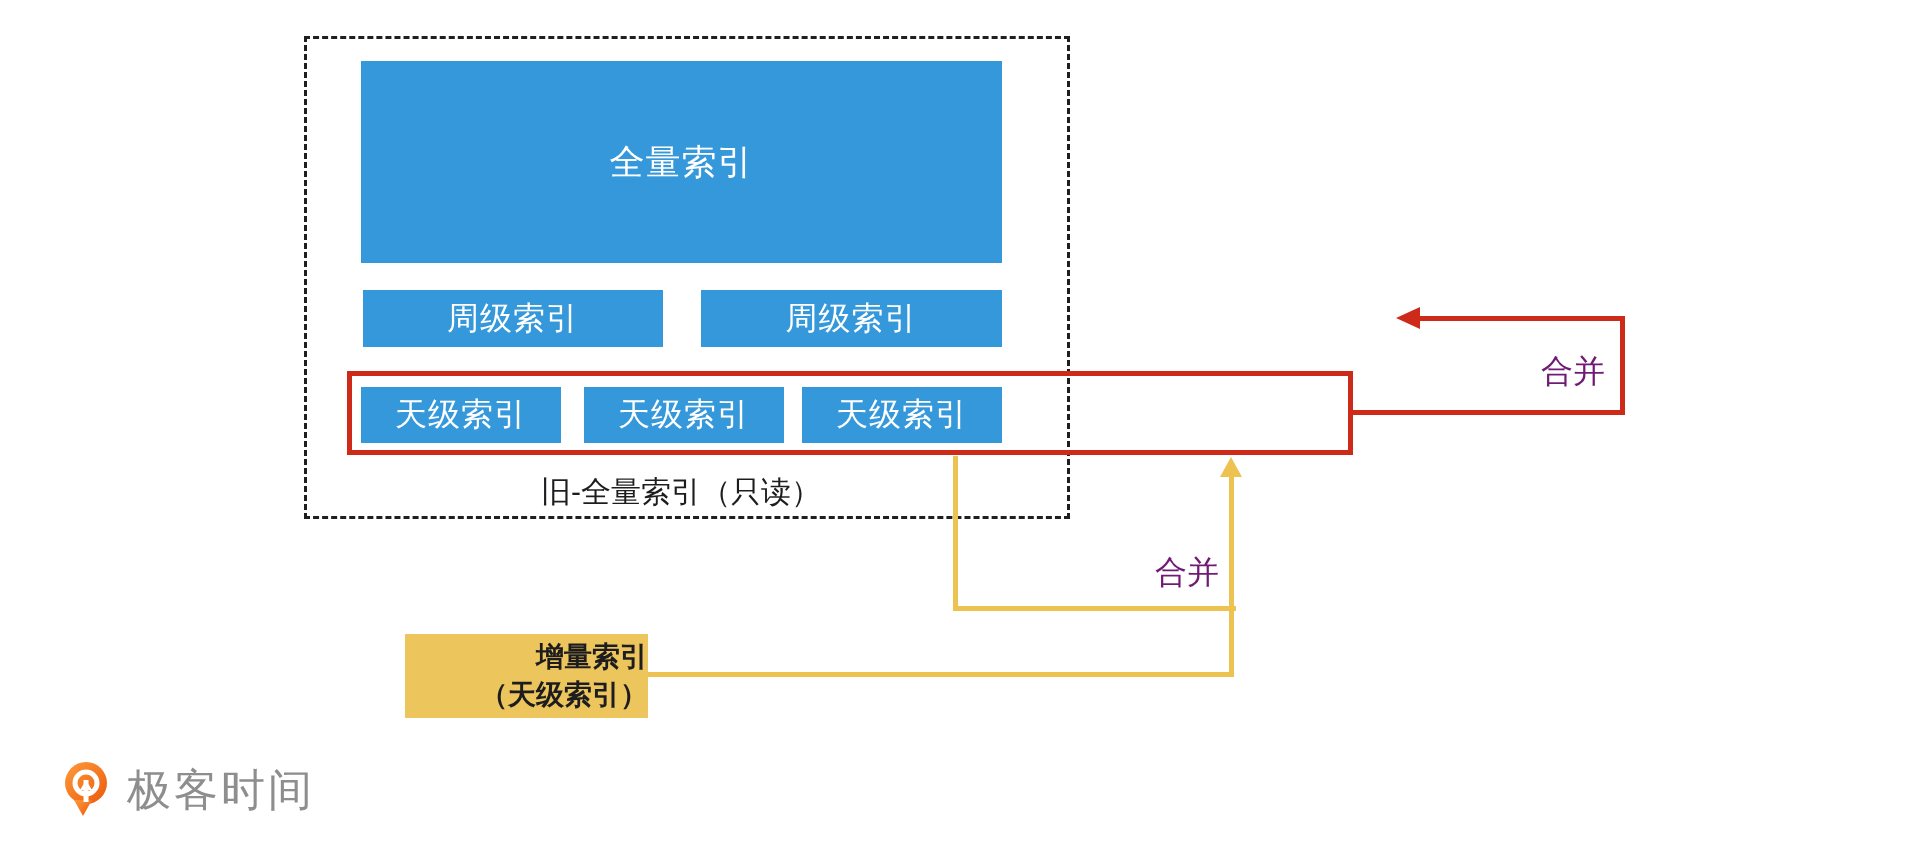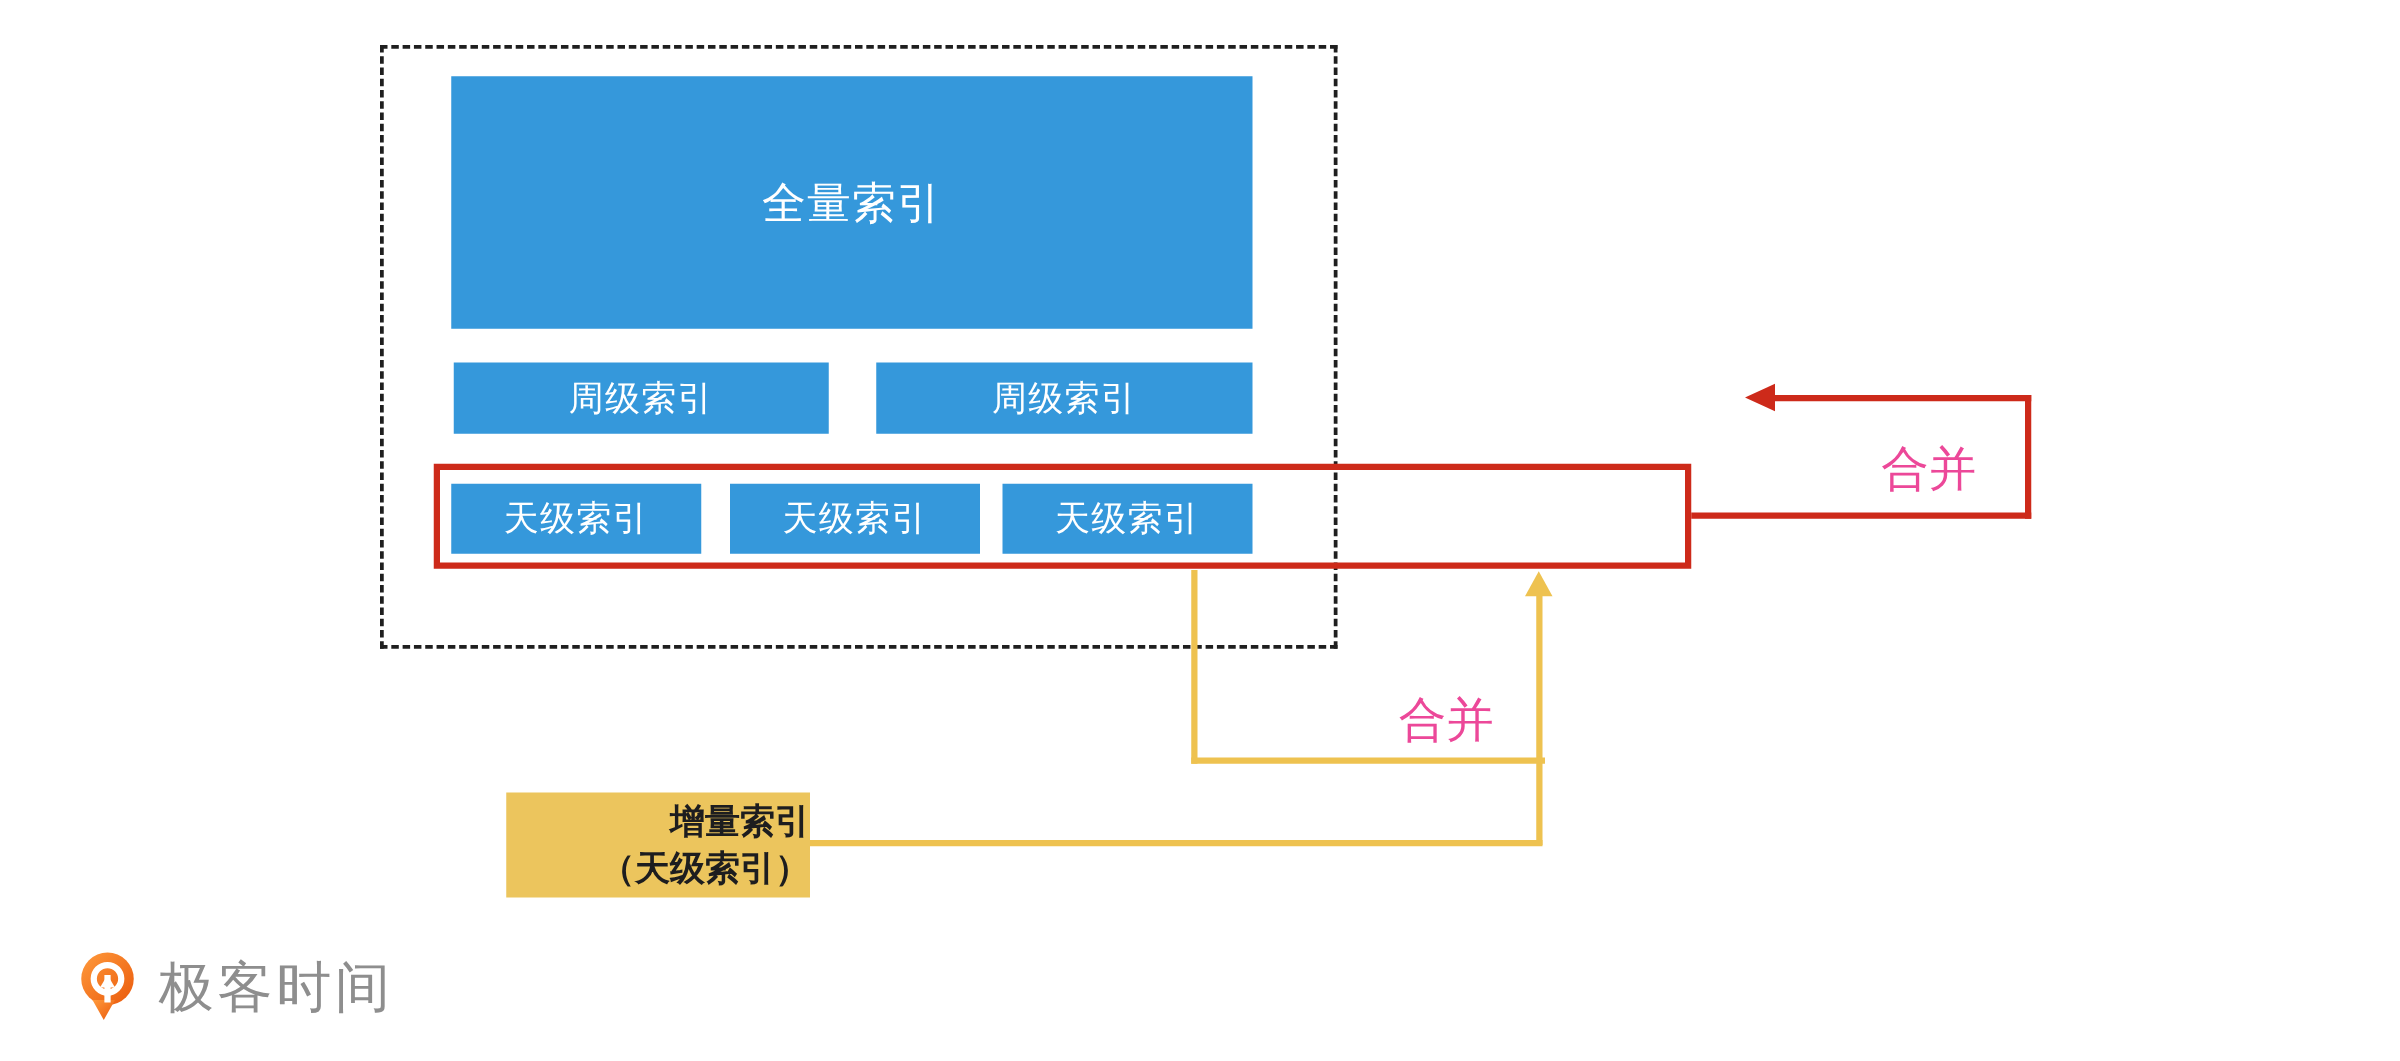--- a/index.html
+++ b/index.html
@@ -6,37 +6,37 @@
   body{font-family:"Liberation Sans","DejaVu Sans",sans-serif;}
   .canvas{position:relative;width:1920px;height:849px;background:#ffffff;overflow:hidden;padding-left:20px;}
 
   .abs{position:absolute;}
 
   
   .dashed-box{left:304px;top:36px;width:766px;height:483px;border:3px dashed #1f1f1f;box-sizing:border-box;}
 
   
   .bluebox{background:#3598db;color:#ffffff;display:flex;align-items:center;justify-content:center;
-           font-size:28px;font-weight:500;letter-spacing:1px;}
+           font-size:32px;font-weight:500;letter-spacing:1px;}
   .bluebox.big{font-size:35px;}
 
   
   .red-rect{left:347px;top:371px;width:1006px;height:84px;border:5px solid #cd2a1a;box-sizing:border-box;background:transparent;}
 
   
   .seg{background:#cd2a1a;}
   .seg.yellow{background:#eec250;}
 
   
   .arrow-left{width:0;height:0;border-top:11px solid transparent;border-bottom:11px solid transparent;border-right:24px solid #cd2a1a;}
   .arrow-up{width:0;height:0;border-left:11px solid transparent;border-right:11px solid transparent;border-bottom:20px solid #eec250;}
 
   
   .caption{color:#1d1d1f;font-size:30px;font-weight:500;text-align:center;}
-  .merge-label{color:#ec4899;font-size:38px;font-weight:400;text-align:left;}
+  .merge-label{color:#701a75;font-size:32px;font-weight:400;text-align:right;}
 
   
   .yellow-box{left:405px;top:634px;width:243px;height:84px;background:#ecc55d;color:#1d1d1f;
               display:flex;flex-direction:column;align-items:flex-end;justify-content:center;
               font-size:28px;font-weight:700;line-height:38px;}
 
   
   .brand-text{color:#8e8e8e;font-size:44px;font-weight:500;letter-spacing:3px;}
 </style>
 </head>
@@ -62,20 +62,21 @@
   <div class="abs bluebox" style="left:361px;top:387px;width:200px;height:56px;">
     <span>天级索引</span>
   </div>
   <div class="abs bluebox" style="left:584px;top:387px;width:200px;height:56px;">
     <span>天级索引</span>
   </div>
   <div class="abs bluebox" style="left:802px;top:387px;width:200px;height:56px;">
     <span>天级索引</span>
   </div>
 
+  <div class="abs caption" style="left:481px;top:472px;width:400px;">旧-全量索引（只读）</div>
 
   <div class="abs seg" style="left:1353px;top:410px;width:272px;height:5px;"></div>
   <div class="abs seg" style="left:1620px;top:316px;width:5px;height:99px;"></div>
   <div class="abs seg" style="left:1414px;top:316px;width:211px;height:5px;"></div>
   <div class="abs arrow-left" style="left:1396px;top:307px;"></div>
   <div class="abs merge-label" style="left:1505px;top:350px;width:100px;">合并</div>
 
   <div class="abs seg yellow" style="left:953px;top:456px;width:5px;height:155px;"></div>
   <div class="abs seg yellow" style="left:953px;top:606px;width:283px;height:5px;"></div>
   <div class="abs seg yellow" style="left:1229px;top:472px;width:5px;height:204px;"></div>

